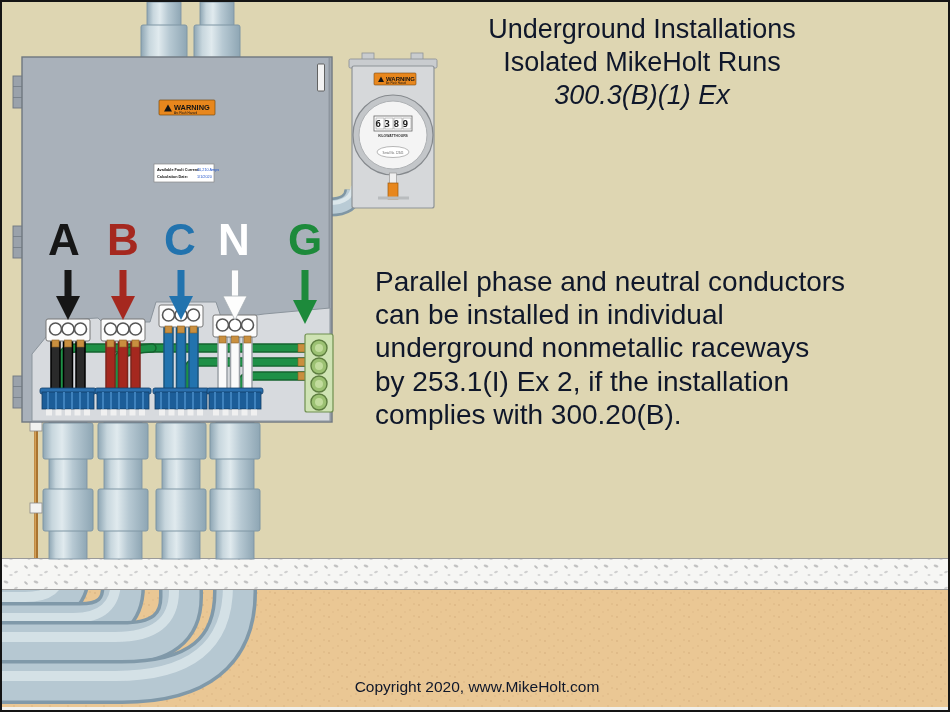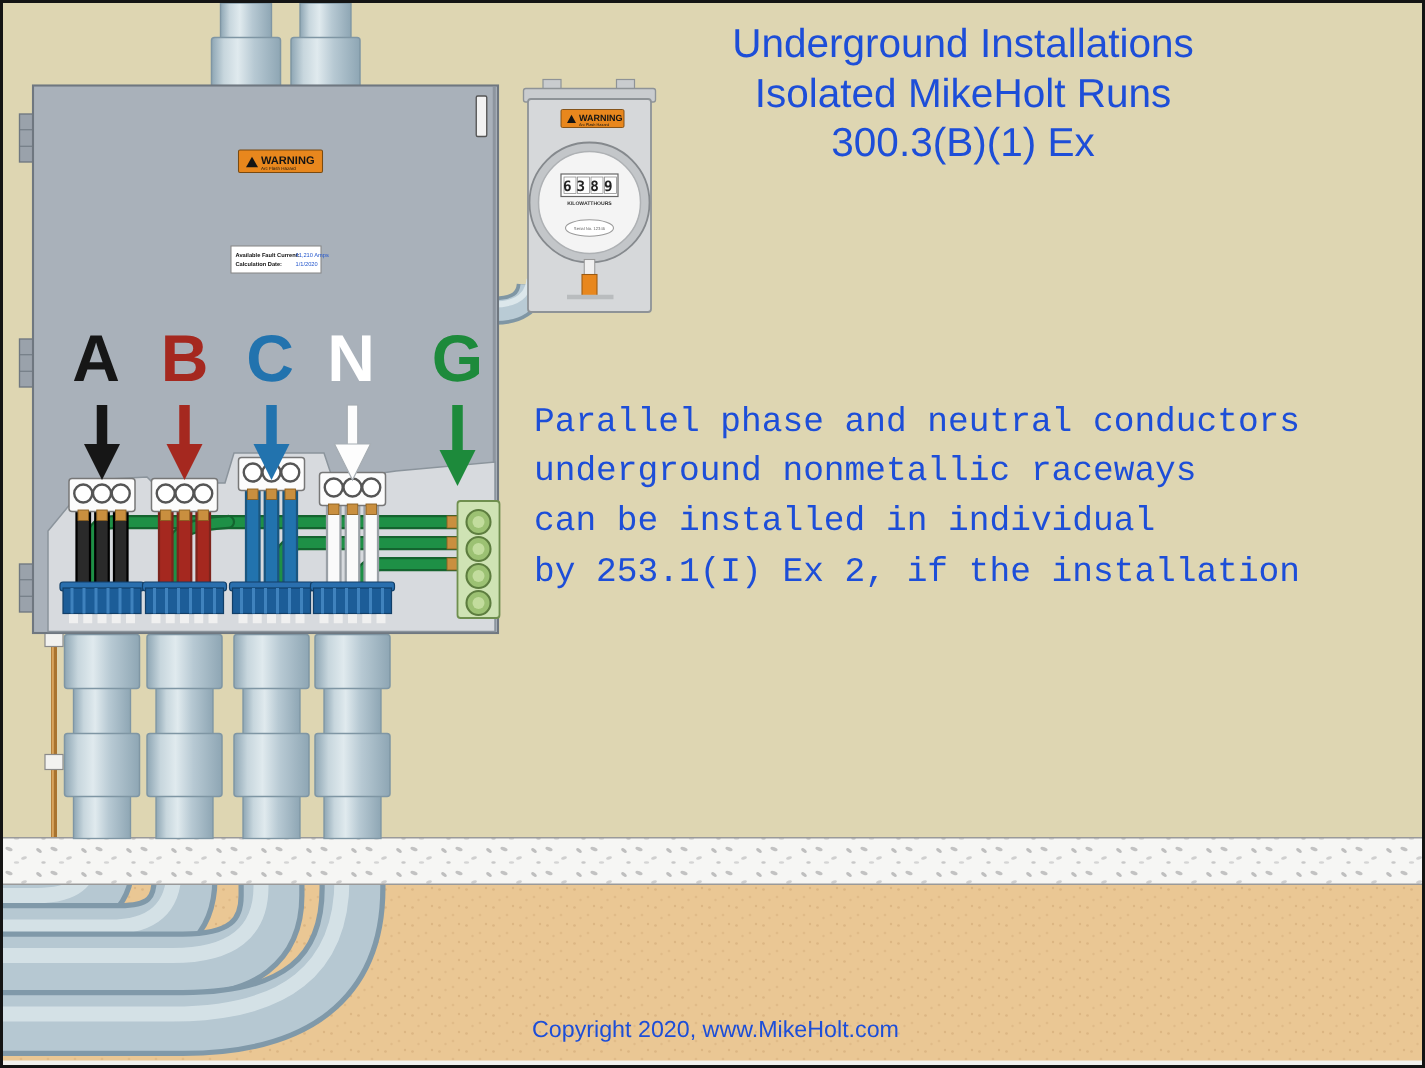--- a/index.html
+++ b/index.html
@@ -2,24 +2,24 @@
 <html><head>
 <meta charset="utf-8">
 <style>
   html,body{margin:0;padding:0;background:#888;}
   .canvas{
     position:relative;width:950px;height:712px;overflow:hidden;
     background:#ded6b2;border:2px solid #141414;box-sizing:border-box;
     font-family:"Liberation Sans", sans-serif;
   }
   .canvas svg{position:absolute;left:0;top:0;z-index:1;}
-  .txt{position:absolute;z-index:2;color:#1d4ed8;}
+  .txt{position:absolute;z-index:2;color:#0f172a;}
   .title-block{left:415px;top:11px;width:450px;text-align:center;font-size:27px;line-height:33px;font-weight:400;}
-  .title-line3{}
-  .body-block{left:354px;top:263px;width:575px;font-size:23px;line-height:33.2px;font-family:Liberation Mono, monospace;}
+  .title-line3{font-style:italic;}
+  .body-block{left:373px;top:263px;width:575px;font-size:28px;line-height:33.2px;}
   .copyright{left:0;top:676px;width:950px;text-align:center;font-size:15.5px;}
   .cond-letter{position:absolute;z-index:2;top:216px;transform:translateX(-50%);
     font-size:44px;font-weight:700;line-height:44px;}
   .cl-a{color:#161616;} .cl-b{color:#a5281f;} .cl-c{color:#2273ae;}
   .cl-n{color:#ffffff;} .cl-g{color:#1d8a3b;}
 </style>
 </head>
 <body>
 
 <div class="canvas">
@@ -352,20 +352,21 @@
 </div>
 
 <span class="cond-letter cl-a" style="left:62px">A</span>
 <span class="cond-letter cl-b" style="left:121px">B</span>
 <span class="cond-letter cl-c" style="left:178px">C</span>
 <span class="cond-letter cl-n" style="left:232px">N</span>
 <span class="cond-letter cl-g" style="left:303px">G</span>
 
 <div class="txt body-block">
   <div>Parallel phase and neutral conductors</div>
+  <div>can be installed in individual</div>
   <div>underground nonmetallic raceways</div>
-  <div>can be installed in individual</div>
   <div>by 253.1(I) Ex 2, if the installation</div>
+  <div>complies with 300.20(B).</div>
 </div>
 
 <div class="txt copyright">Copyright 2020, www.MikeHolt.com</div>
 
 </div>
 
 </body></html>

